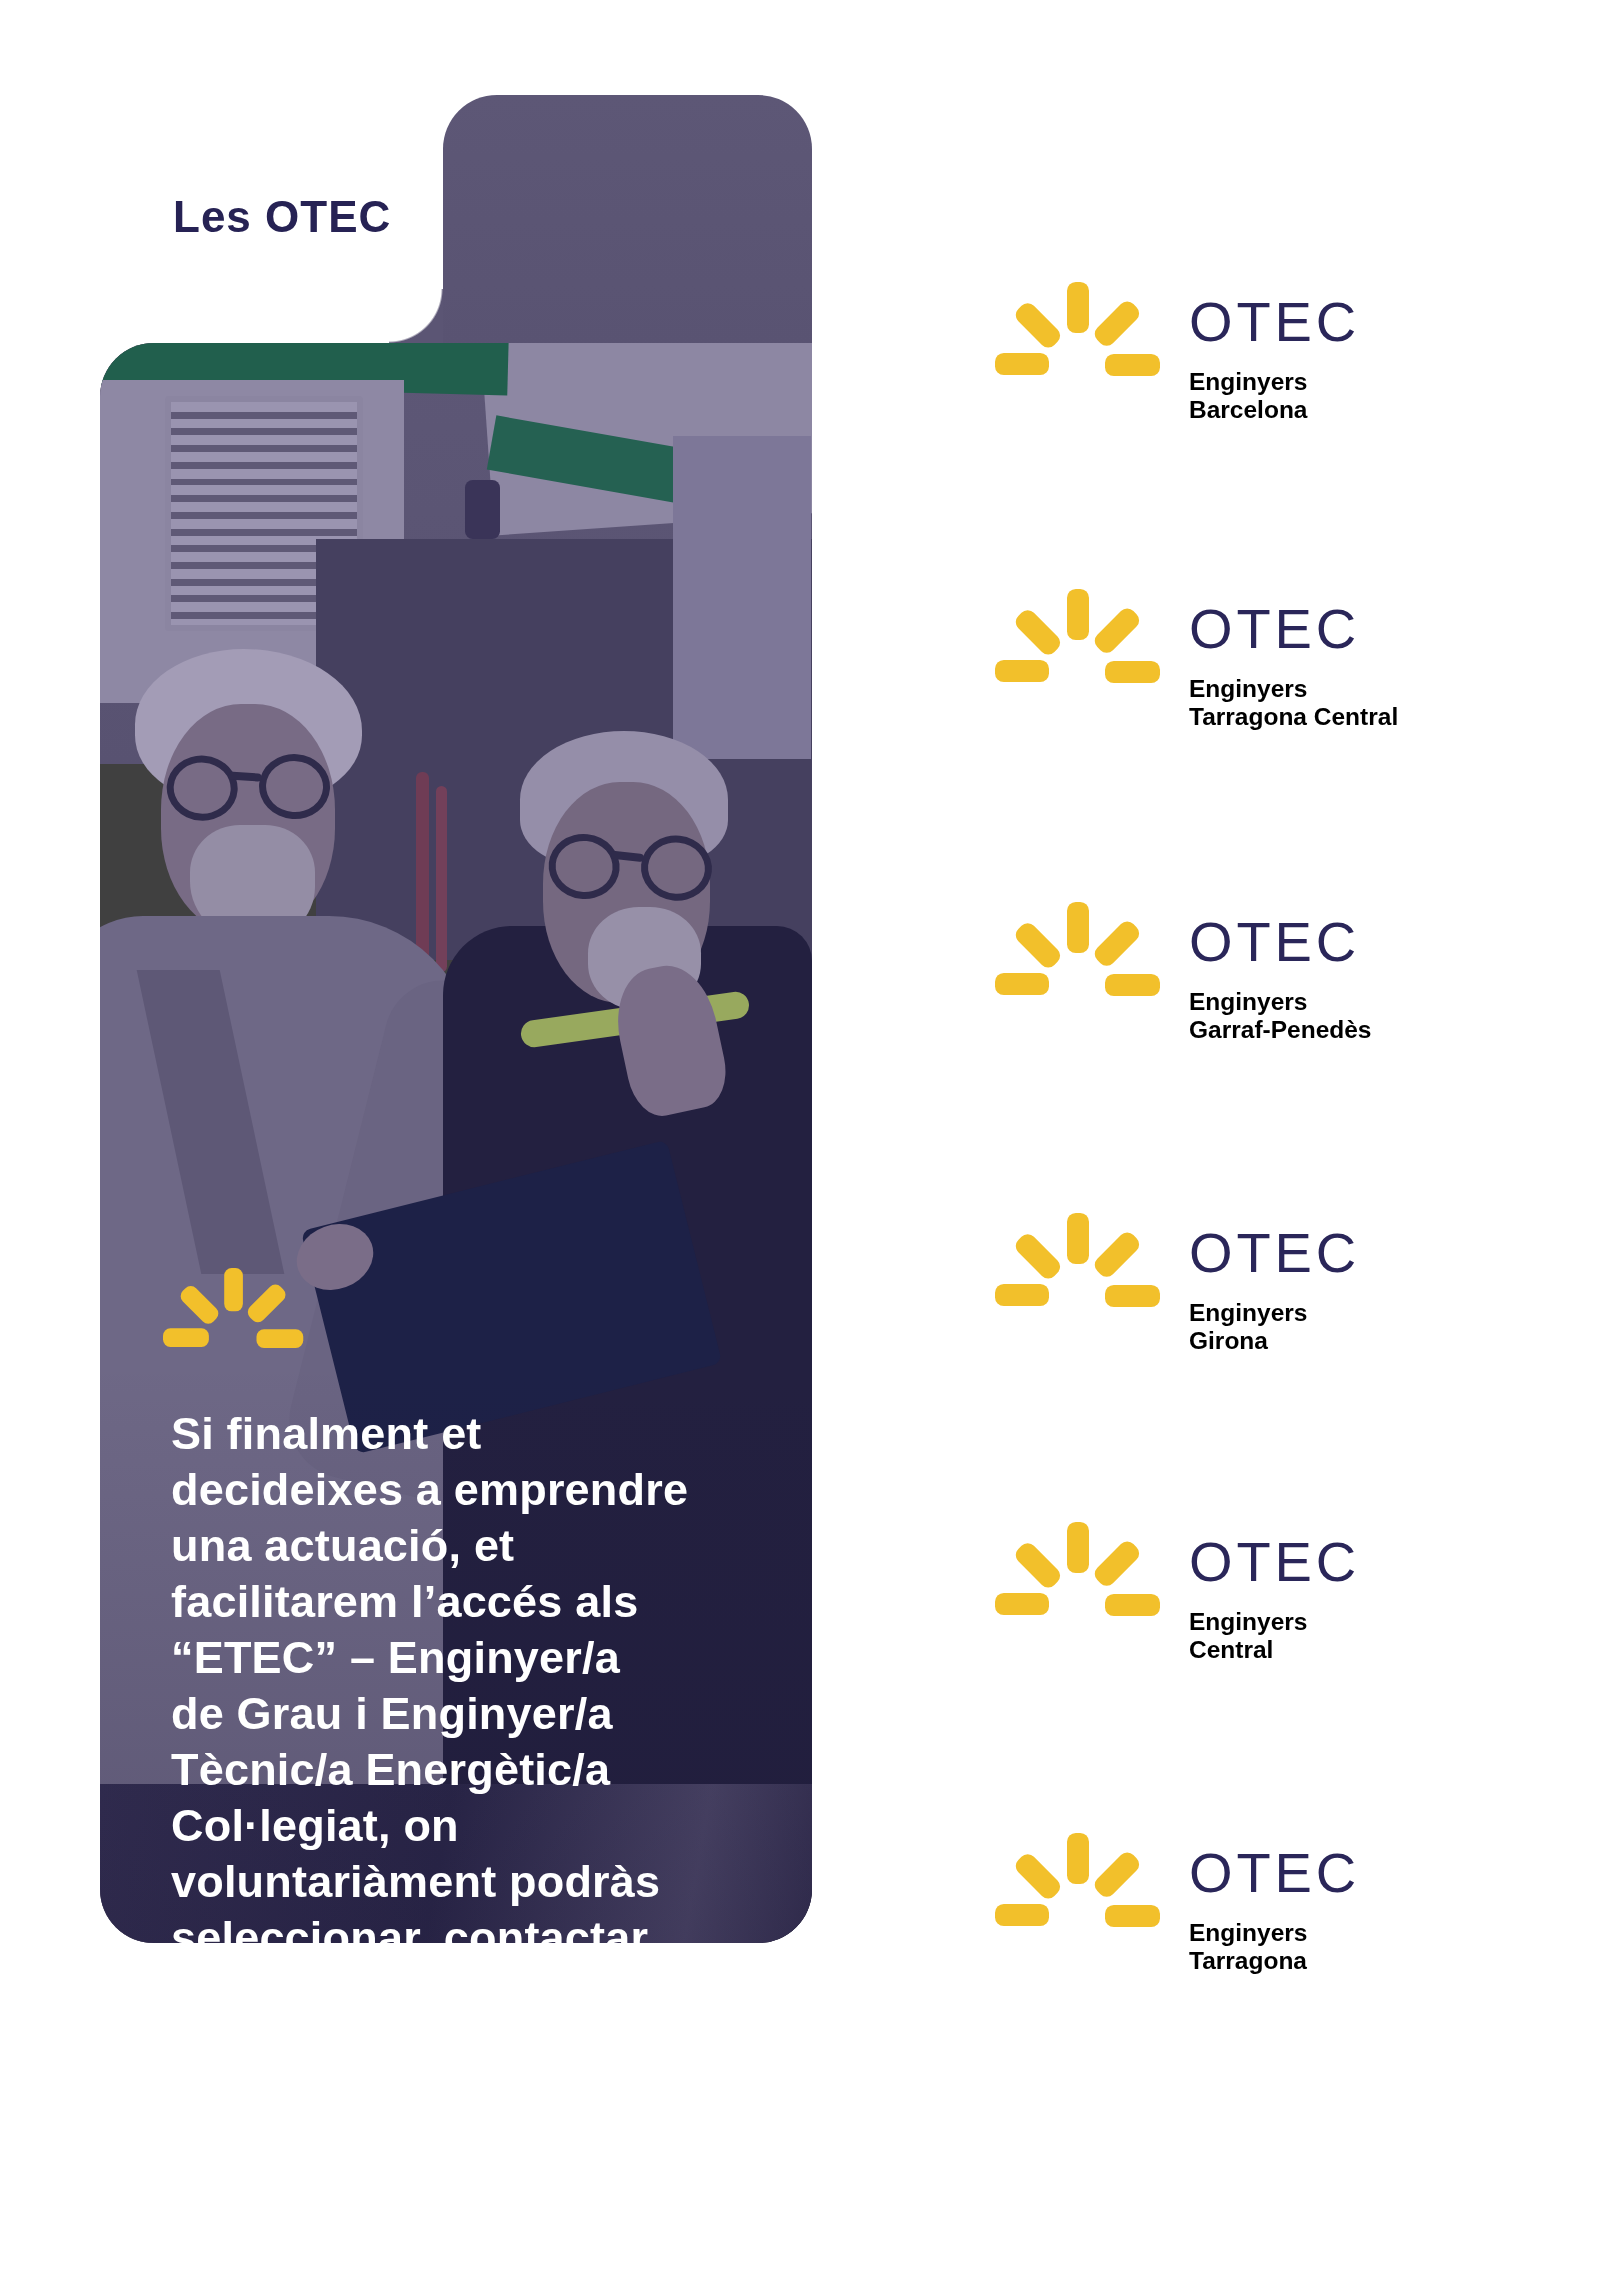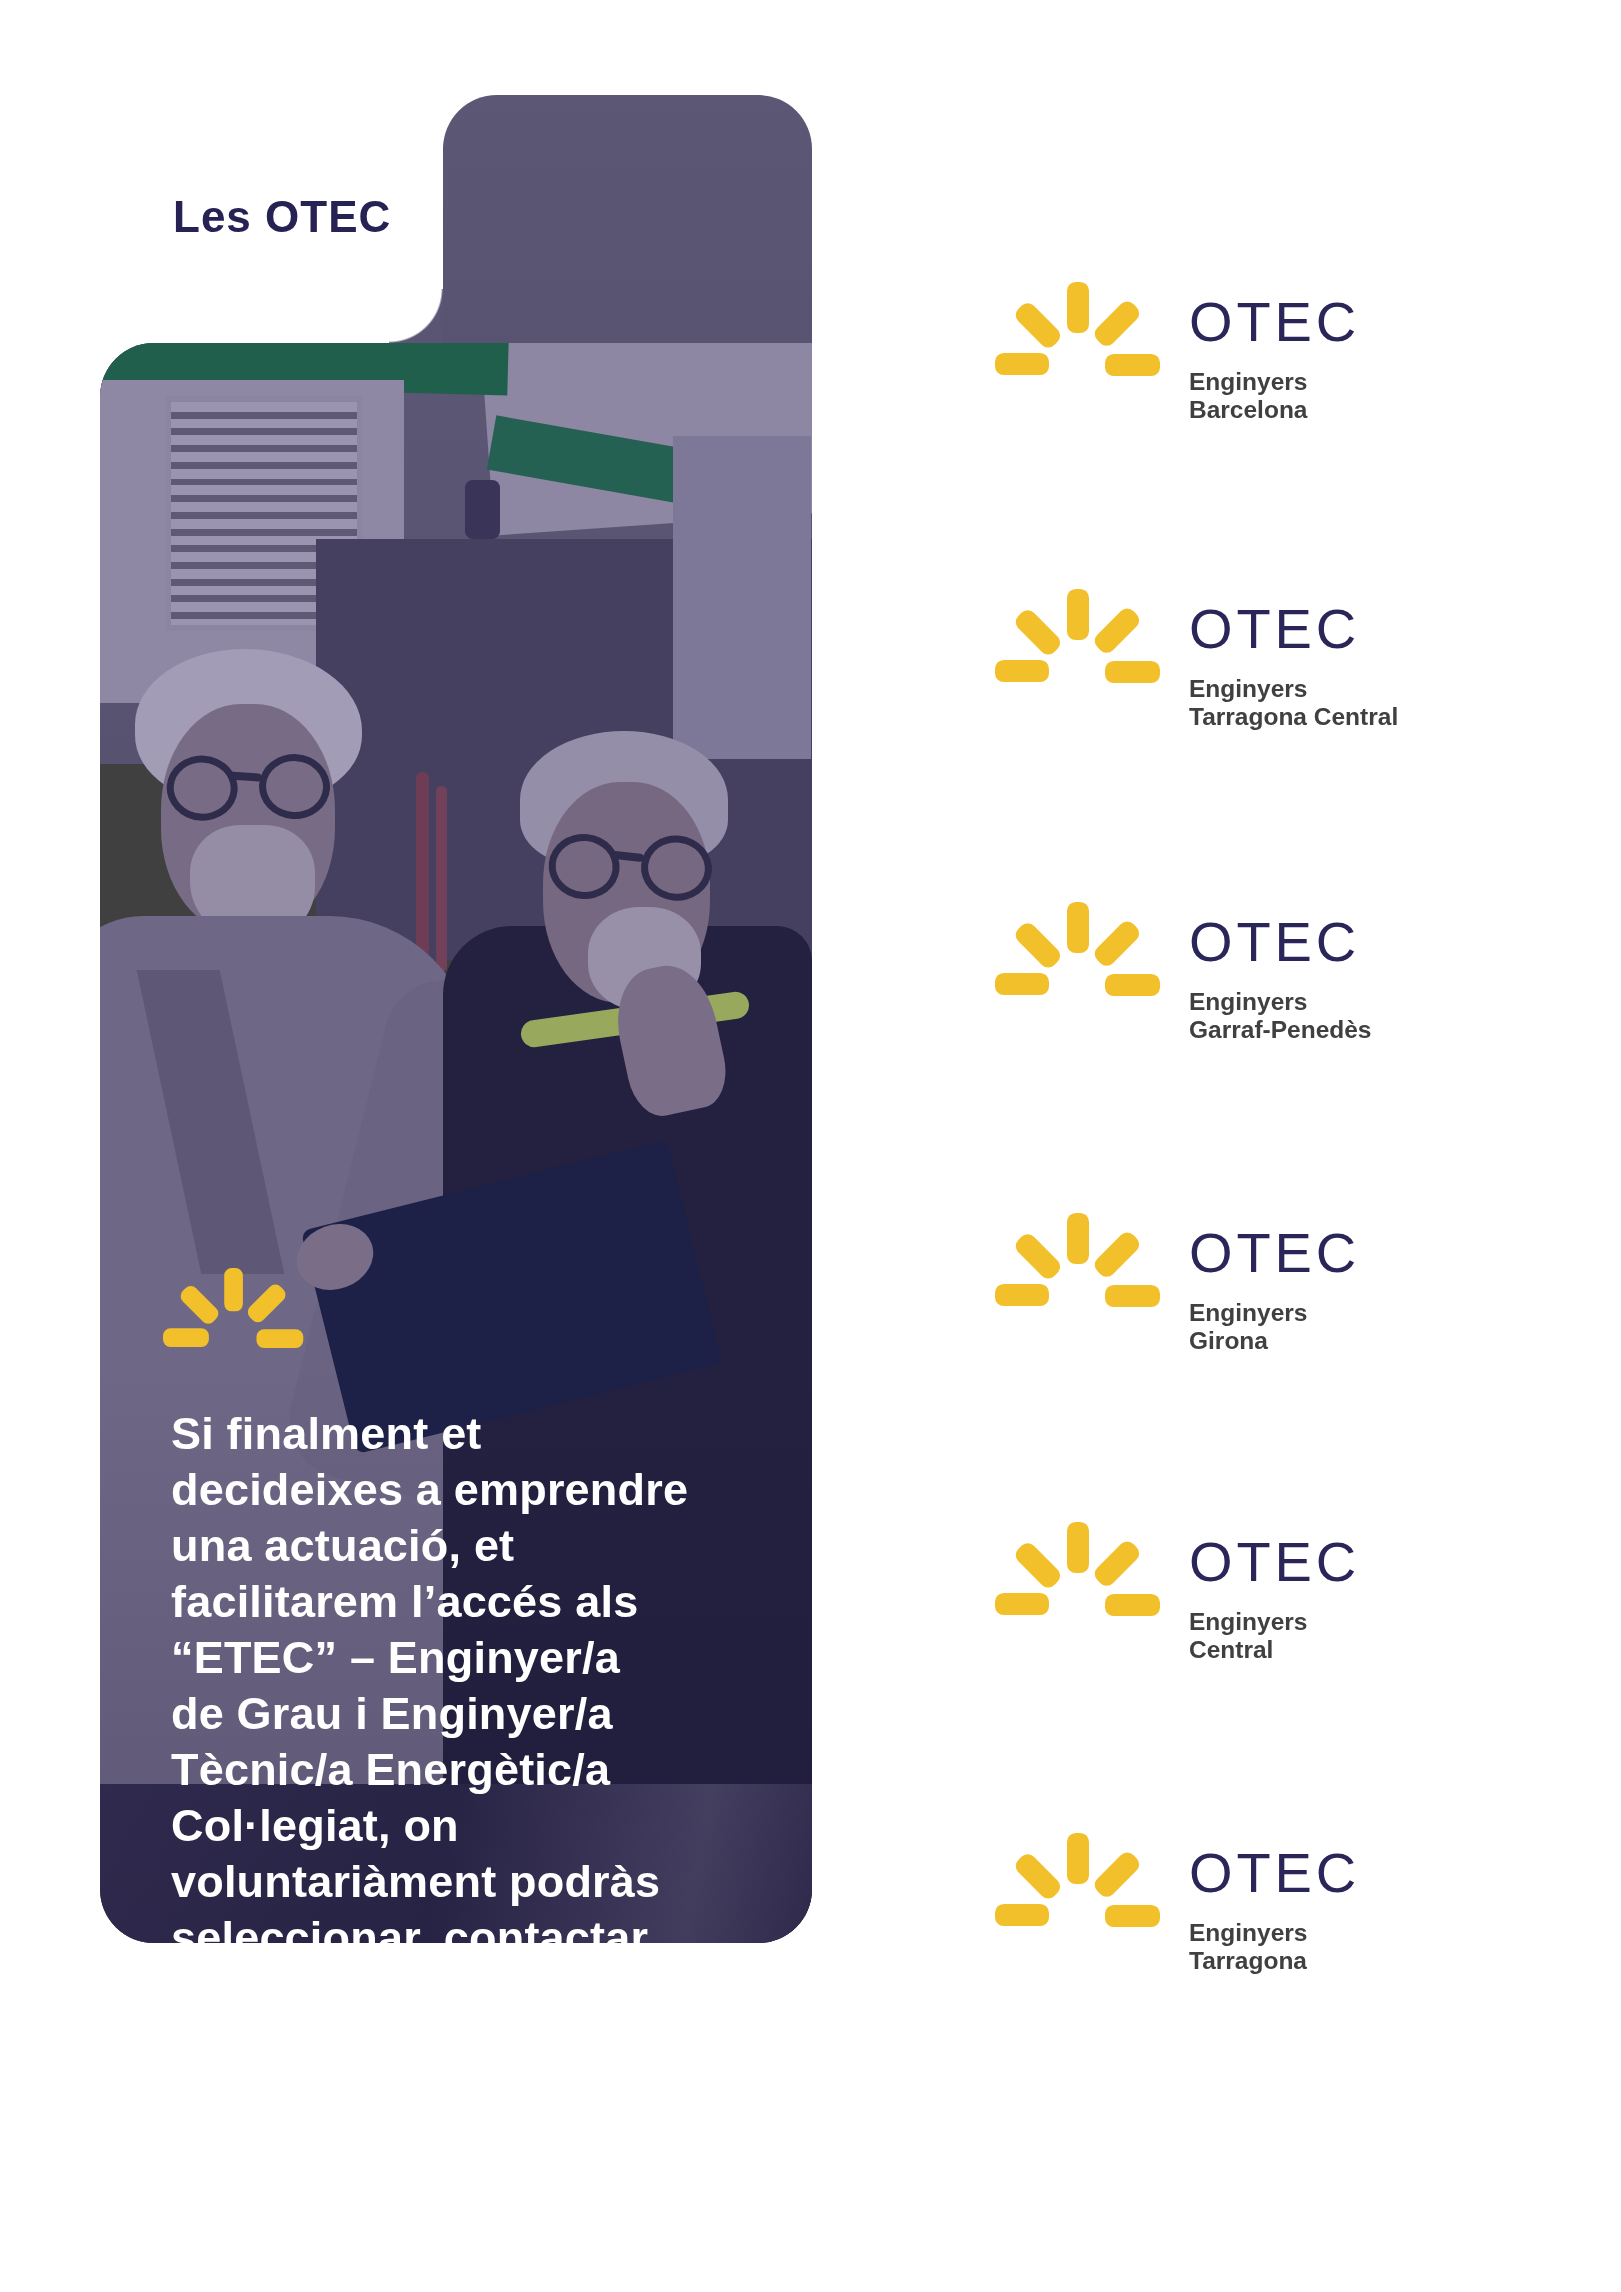--- a/index.html
+++ b/index.html
@@ -86,21 +86,21 @@
     letter-spacing:0.2px;white-space:pre-line;
   }
   
   .logo-block{position:absolute;left:995px;width:451px;height:230px;}
   .logo-brand{
     position:absolute;left:194px;top:11.8px;
     font-size:56px;font-weight:normal;color:#2a2659;letter-spacing:3.9px;line-height:1;
   }
   .logo-sub{
     position:absolute;left:194px;top:86px;
-    font-size:24.5px;font-weight:bold;color:#404040;line-height:28px;
+    font-size:24.5px;font-weight:bold;color:#000000;line-height:28px;
   }
 </style>
 </head>
 <body>
 
 <div class="page-heading">Les OTEC</div>
 
 <div class="card-tab"></div>
 <div class="card-fillet"></div>
 

